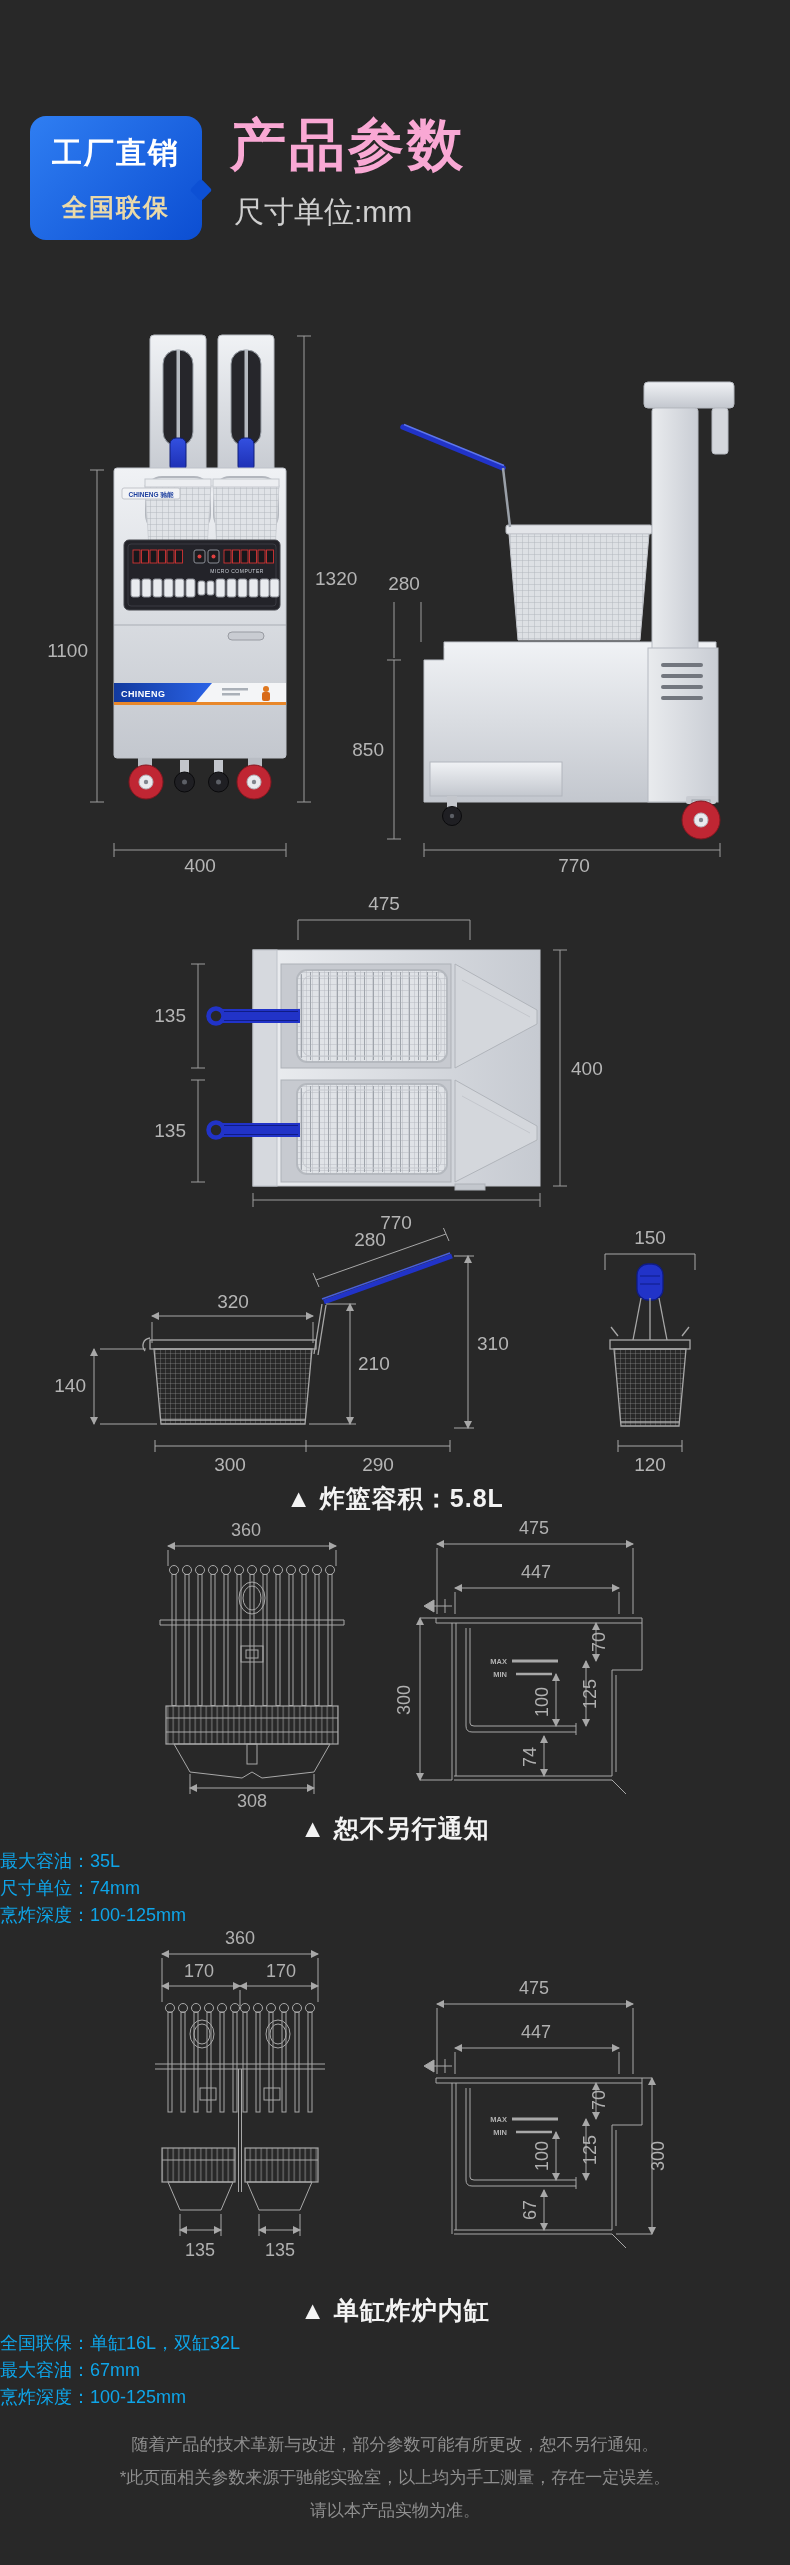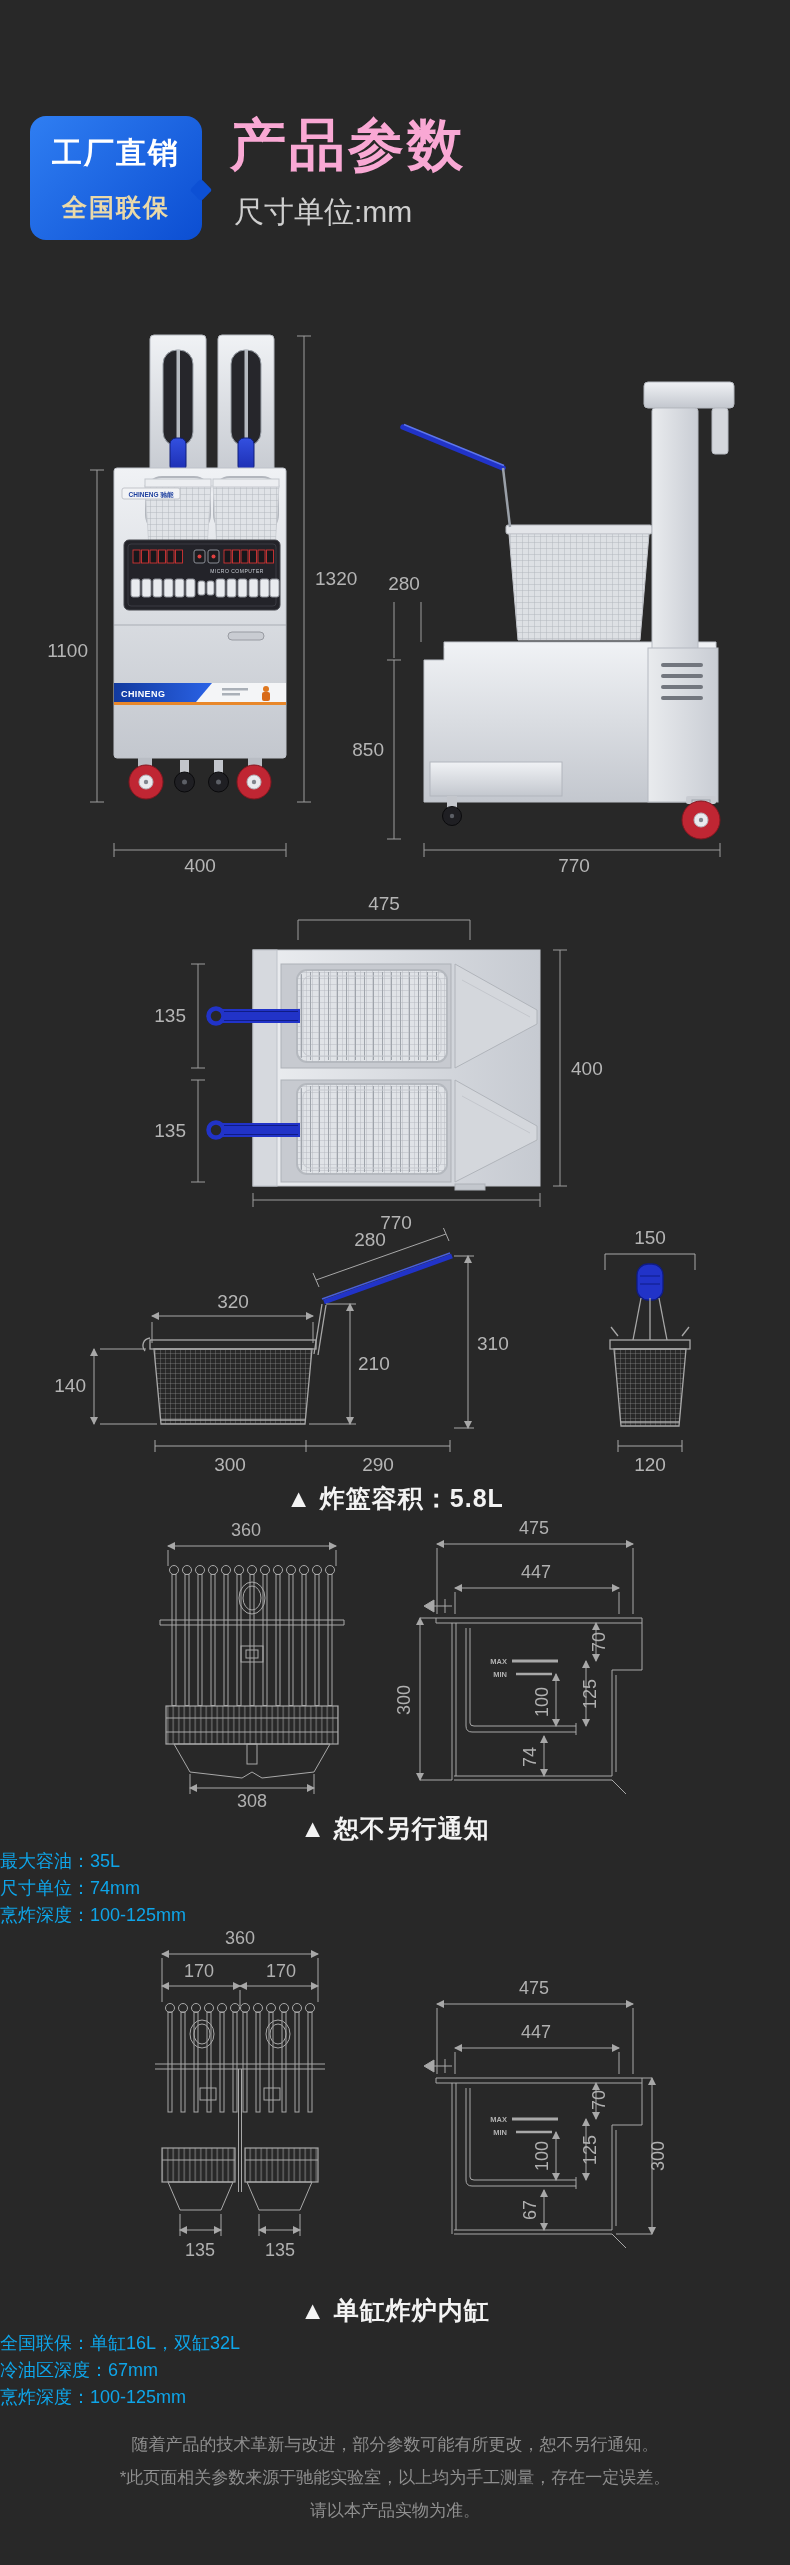--- a/index.html
+++ b/index.html
@@ -641,21 +641,21 @@
     <text transform="rotate(-90 596 220)" x="596" y="220" text-anchor="middle" class="dimm">125</text>
     <text transform="rotate(-90 548 226)" x="548" y="226" text-anchor="middle" class="dimm">100</text>
     <text transform="rotate(-90 536 280)" x="536" y="280" text-anchor="middle" class="dimm">67</text>
     <text x="507" y="192" text-anchor="end" class="maxmin">MAX</text>
     <text x="507" y="205" text-anchor="end" class="maxmin">MIN</text>
   </svg>
 
   <div class="caption" style="top:2294px">▲ 单缸炸炉内缸</div>
   <div class="specs" style="top:2330px">
     <div>全国联保：单缸16L，双缸32L</div>
-    <div>冷油区深度：67mm</div>
+    <div>最大容油：67mm</div>
     <div>烹炸深度：100-125mm</div>
   </div>
 
   <div class="footer">
     <div>随着产品的技术革新与改进，部分参数可能有所更改，恕不另行通知。</div>
     <div>*此页面相关参数来源于驰能实验室，以上均为手工测量，存在一定误差。</div>
     <div>请以本产品实物为准。</div>
   </div>
 
 </div>

